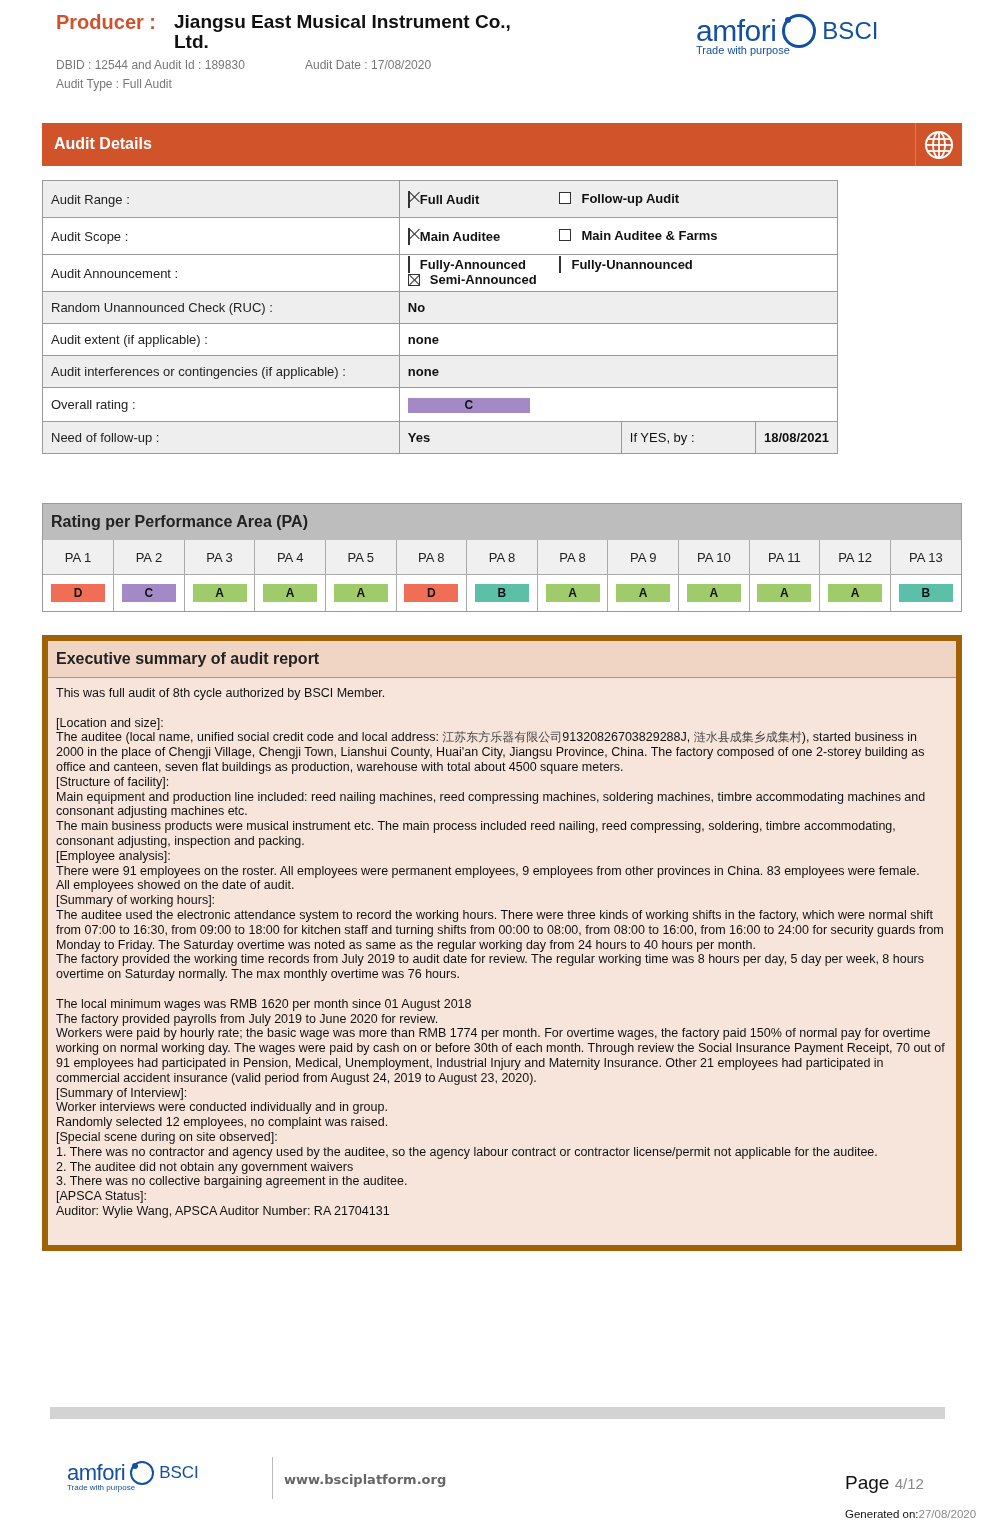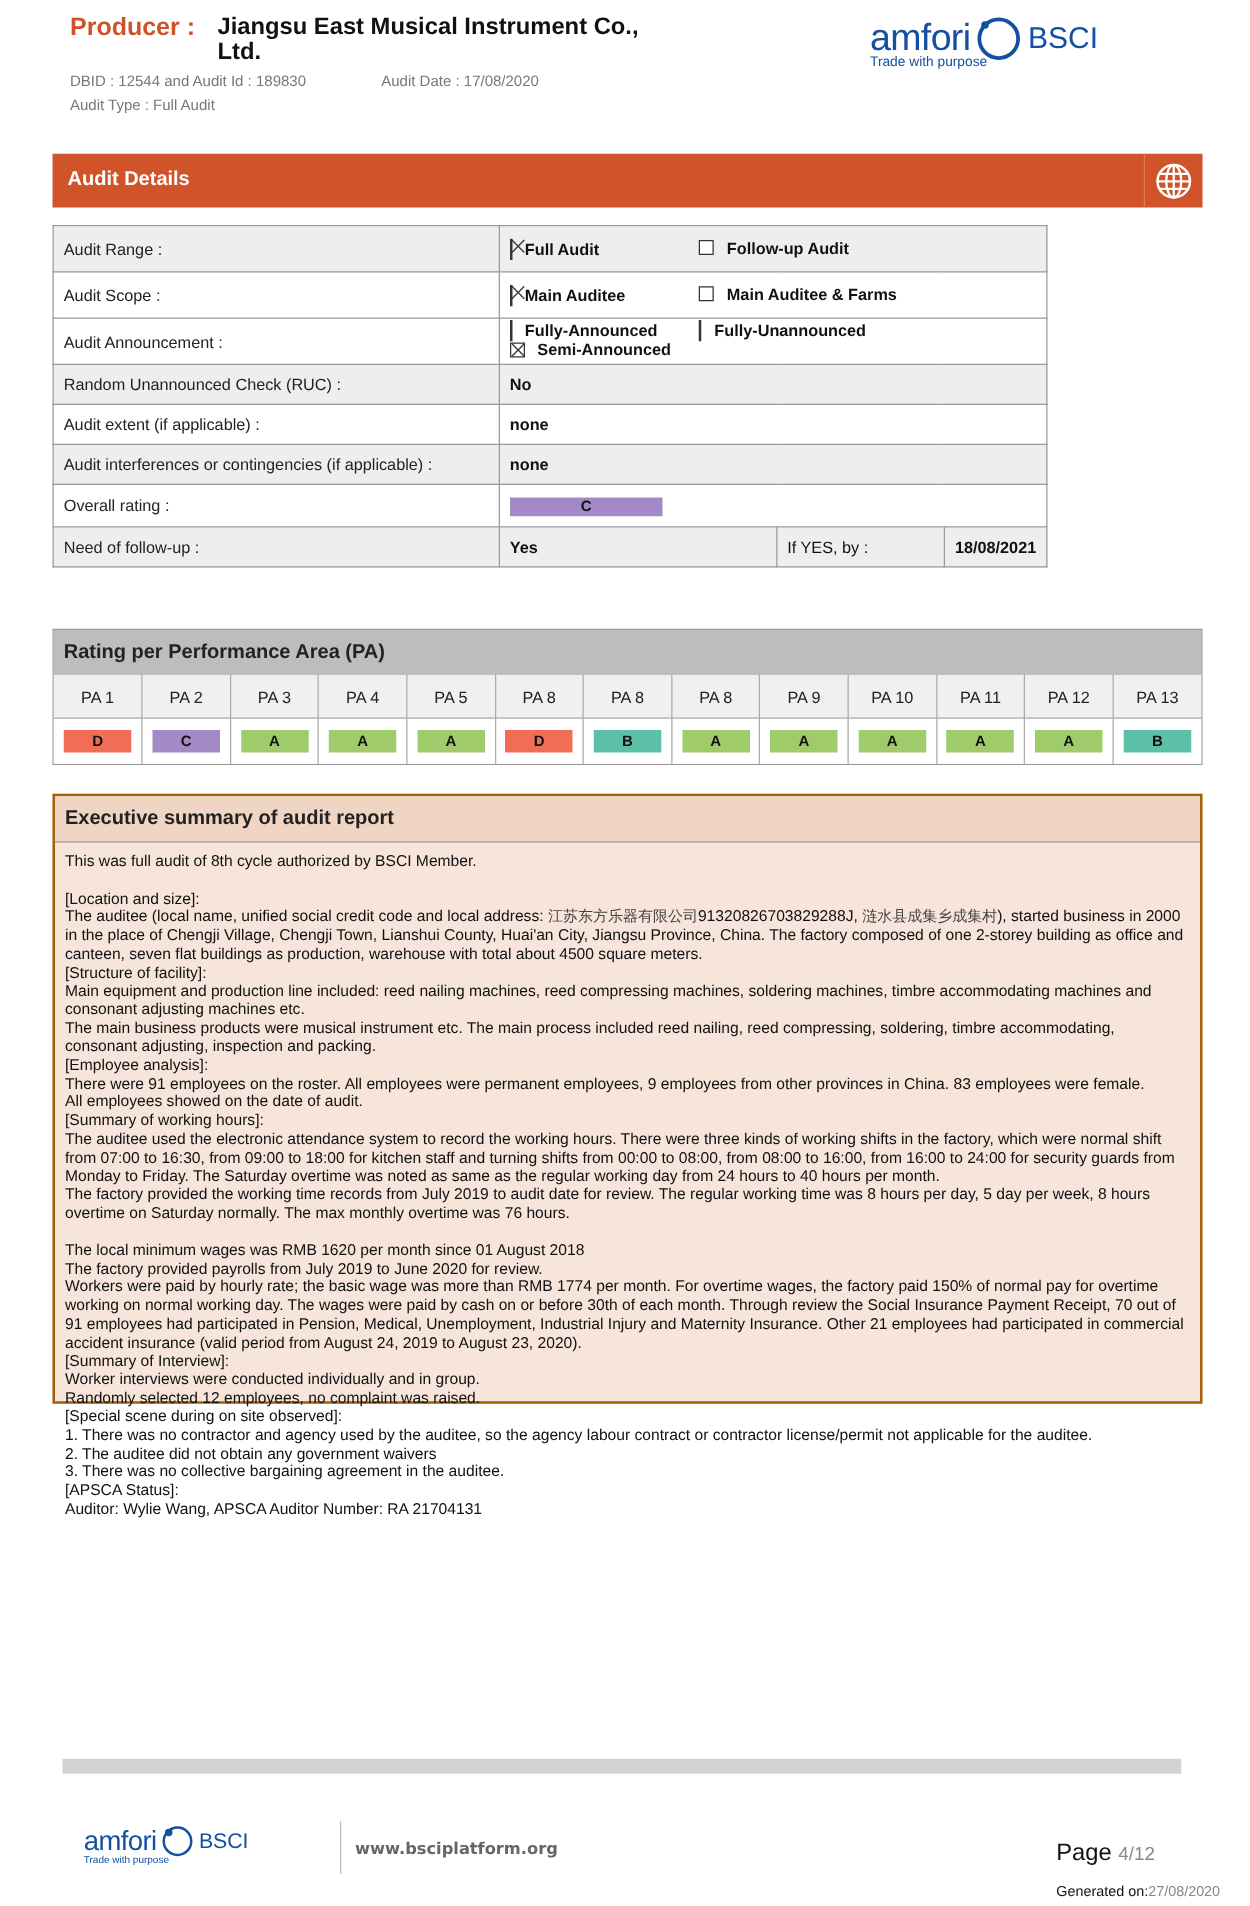--- a/index.html
+++ b/index.html
@@ -45,21 +45,21 @@
   .pa-table td { border: 1px solid #aaa; text-align: center; }
   .pa-table tr.names td { height: 32px; background: #f0f0f0; color: #222; }
   .pa-table tr.vals td { height: 34px; background: #fff; }
   .pa-table tr:first-child td { border-top: none; }
   .pa-table td:first-child { border-left: none; }
   .pa-table td:last-child { border-right: none; }
   .pa-table tr:last-child td { border-bottom: none; }
   .grade { display: inline-block; width: 54px; height: 18px; line-height: 18px; font-size: 12px; font-weight: bold; color: #111; }
 
   
-  .exec { position: absolute; left: 42px; top: 635px; width: 920px; height: 488px; border: 2px solid #a16207; box-sizing: border-box; background: #f7e5db; }
+  .exec { position: absolute; left: 42px; top: 635px; width: 920px; height: 616px; border: 6px solid #a16207; box-sizing: border-box; background: #f7e5db; }
   .exec .head { height: 36px; background: #f1d5c4; border-bottom: 1px solid #999; font-size: 16px; font-weight: bold; padding-left: 8px; line-height: 36px; color: #222; }
   .exec .body { padding: 8px 8px 0 8px; font-size: 12.5px; line-height: 14.8px; color: #111; }
   .exec .body p { margin: 0; }
   .exec .body .gap { height: 14.8px; }
   .cn { font-family: "DejaVu Serif", serif; color: #444; font-size: 12px; }
 
   
   .footer-bar { position: absolute; left: 50px; top: 1407px; width: 895px; height: 12px; background: #d3d3d3; }
   .logo-bottom { position: absolute; left: 67px; top: 1461px; }
   .footer-div { position: absolute; left: 272px; top: 1457px; width: 1px; height: 42px; background: #bbb; }

